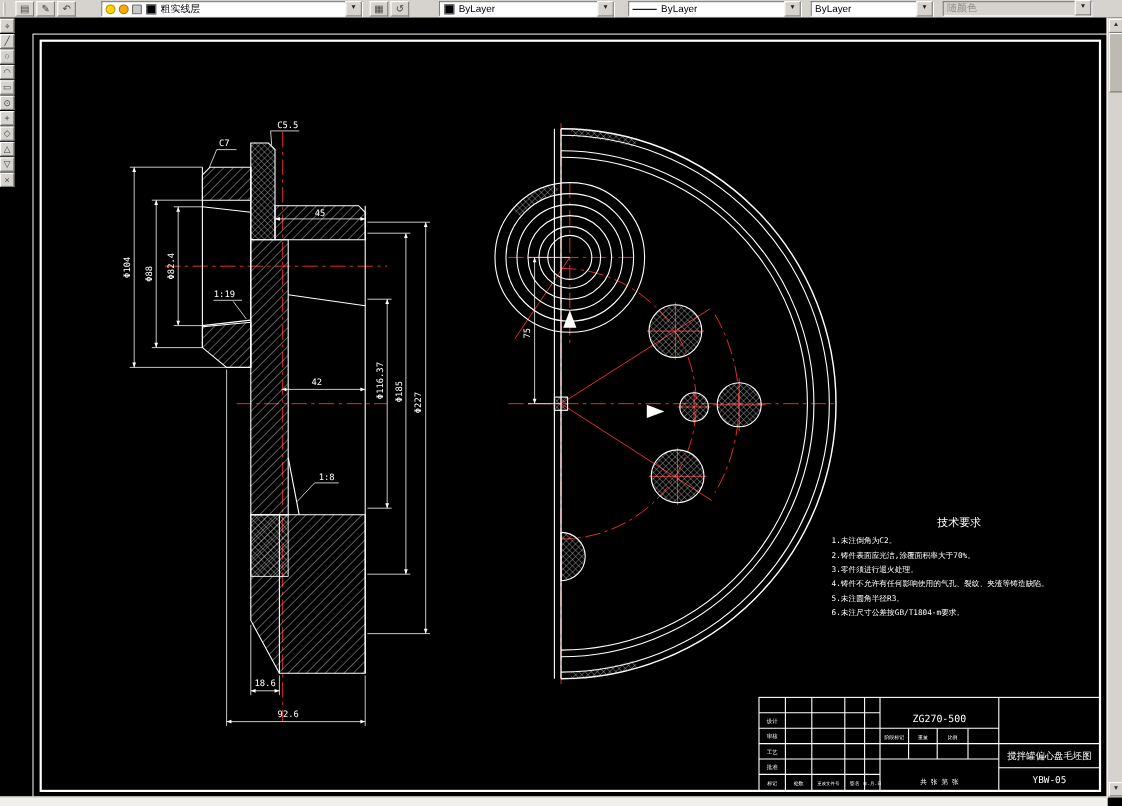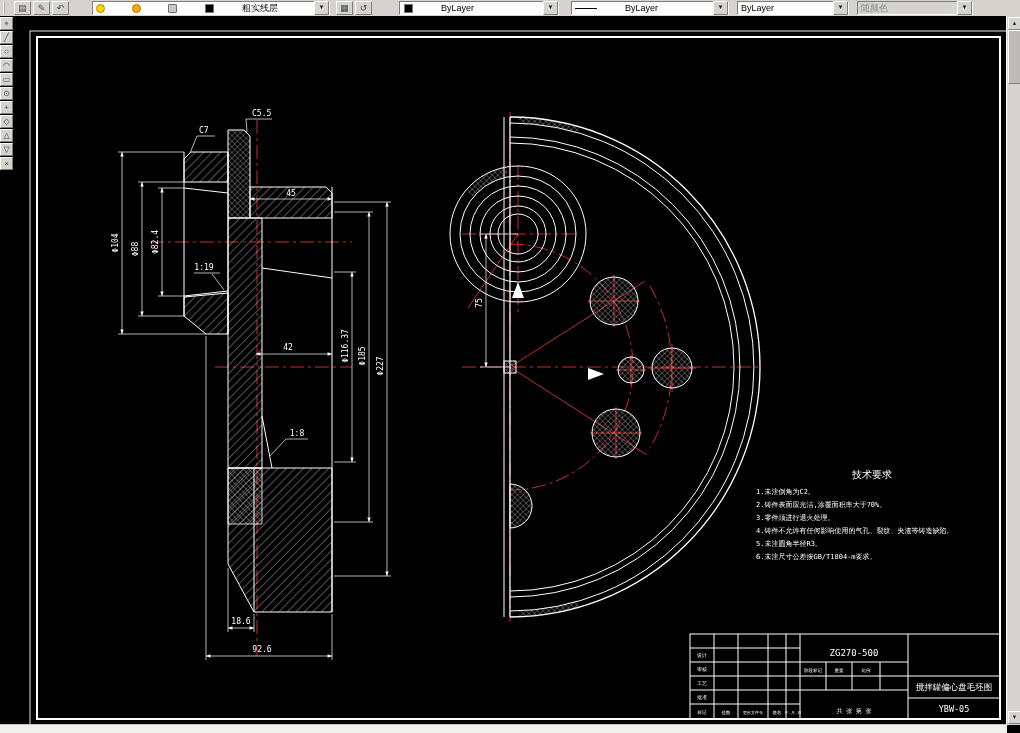--- a/index.html
+++ b/index.html
@@ -7,21 +7,21 @@
   .screen{position:relative;width:1020px;height:733px;}
   
   .toolbar{position:absolute;left:0;top:0;width:1020px;height:16px;background:#d6d3ce;
     border-bottom:1px solid #9a9a9a;display:flex;align-items:center;font-size:9px;}
   .grip{width:5px;height:12px;margin:0 3px;border-left:2px ridge #fff;}
   .tbtn{width:17px;height:14px;margin:0 1px;padding:0;background:#d6d3ce;color:#444;
     border:1px solid;border-color:#ffffff #7d7d7d #7d7d7d #ffffff;
     font-size:9px;line-height:12px;text-align:center;cursor:default;}
   .combo{display:flex;align-items:center;height:14px;background:#fff;
     border:1px solid;border-color:#7d7d7d #ffffff #ffffff #7d7d7d;
-    font-size:9px;color:#000;padding-left:3px;box-sizing:border-box;gap:24px;}
+    font-size:9px;color:#000;padding-left:3px;box-sizing:border-box;}
   .combo .ctext{white-space:nowrap;overflow:hidden;}
   .arrowbox{margin-left:auto;width:13px;height:12px;background:#d6d3ce;
     border:1px solid;border-color:#ffffff #7d7d7d #7d7d7d #ffffff;
     font-size:6px;line-height:11px;text-align:center;color:#222;flex:0 0 13px;}
   .state{width:7px;height:7px;border-radius:50%;margin-right:3px;flex:0 0 7px;}
   .st-on{background:#ffd400;border:1px solid #b08c00;}
   .st-frz{background:#ffaa00;border:1px solid #b06f00;}
   .st-lock{background:#c8c8c8;border:1px solid #707070;border-radius:1px;}
   .swatch{width:7px;height:7px;background:#000;border:1px solid #777;margin:0 4px 0 1px;flex:0 0 7px;}
   .linesample{width:22px;height:0;border-top:1px solid #000;margin-right:4px;}
@@ -79,21 +79,21 @@
       <span class="linesample"></span>
       <span class="ctext">ByLayer</span>
       <span class="arrowbox">▼</span>
     </div>
 
     <div class="combo" style="width:112px;margin-left:8px;">
       <span class="ctext">ByLayer</span>
       <span class="arrowbox">▼</span>
     </div>
 
-    <div class="combo disabled" style="width:116px;margin-left:8px;">
+    <div class="combo disabled" style="width:136px;margin-left:8px;align-items:flex-end;">
       <span class="ctext cjk">随颜色</span>
       <span class="arrowbox">▼</span>
     </div>
   </div>
 
   <div class="canvas">
 
     <div class="ltools">
       <button class="tbtn">⌖</button>
       <button class="tbtn">╱</button>

